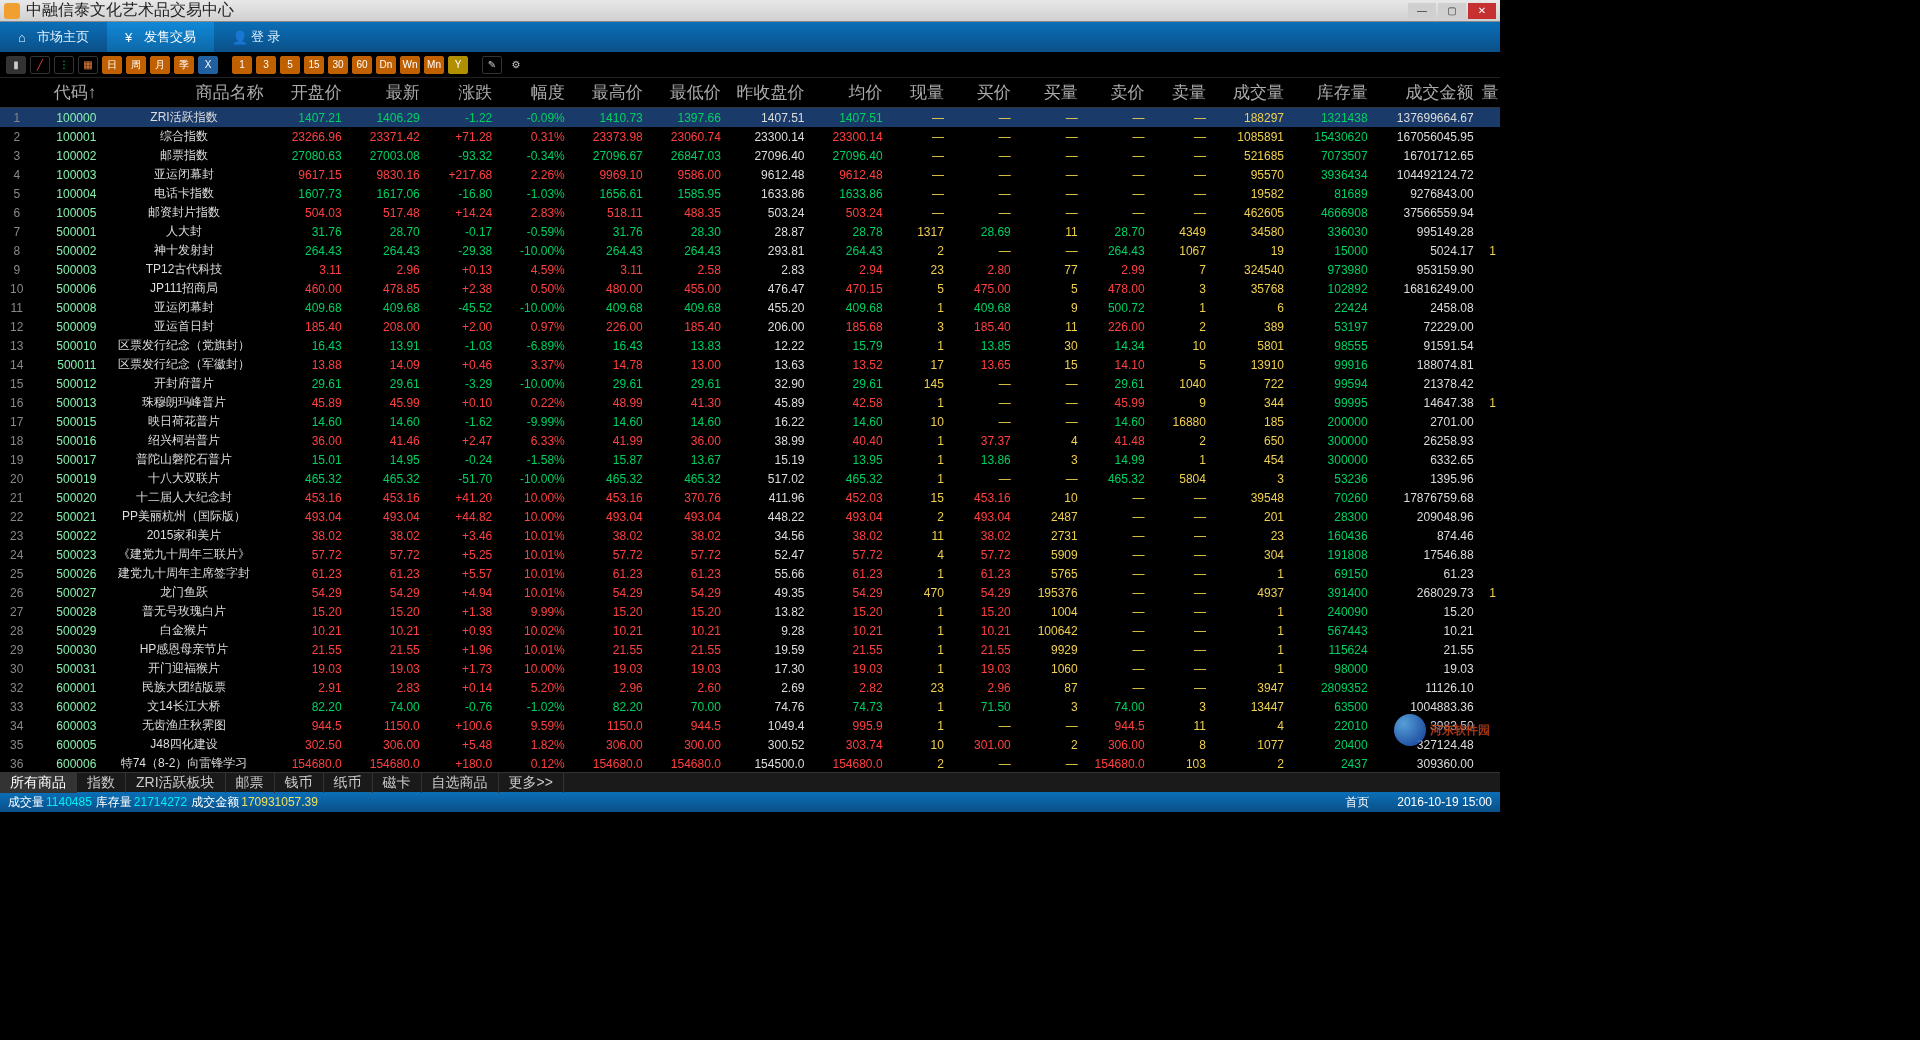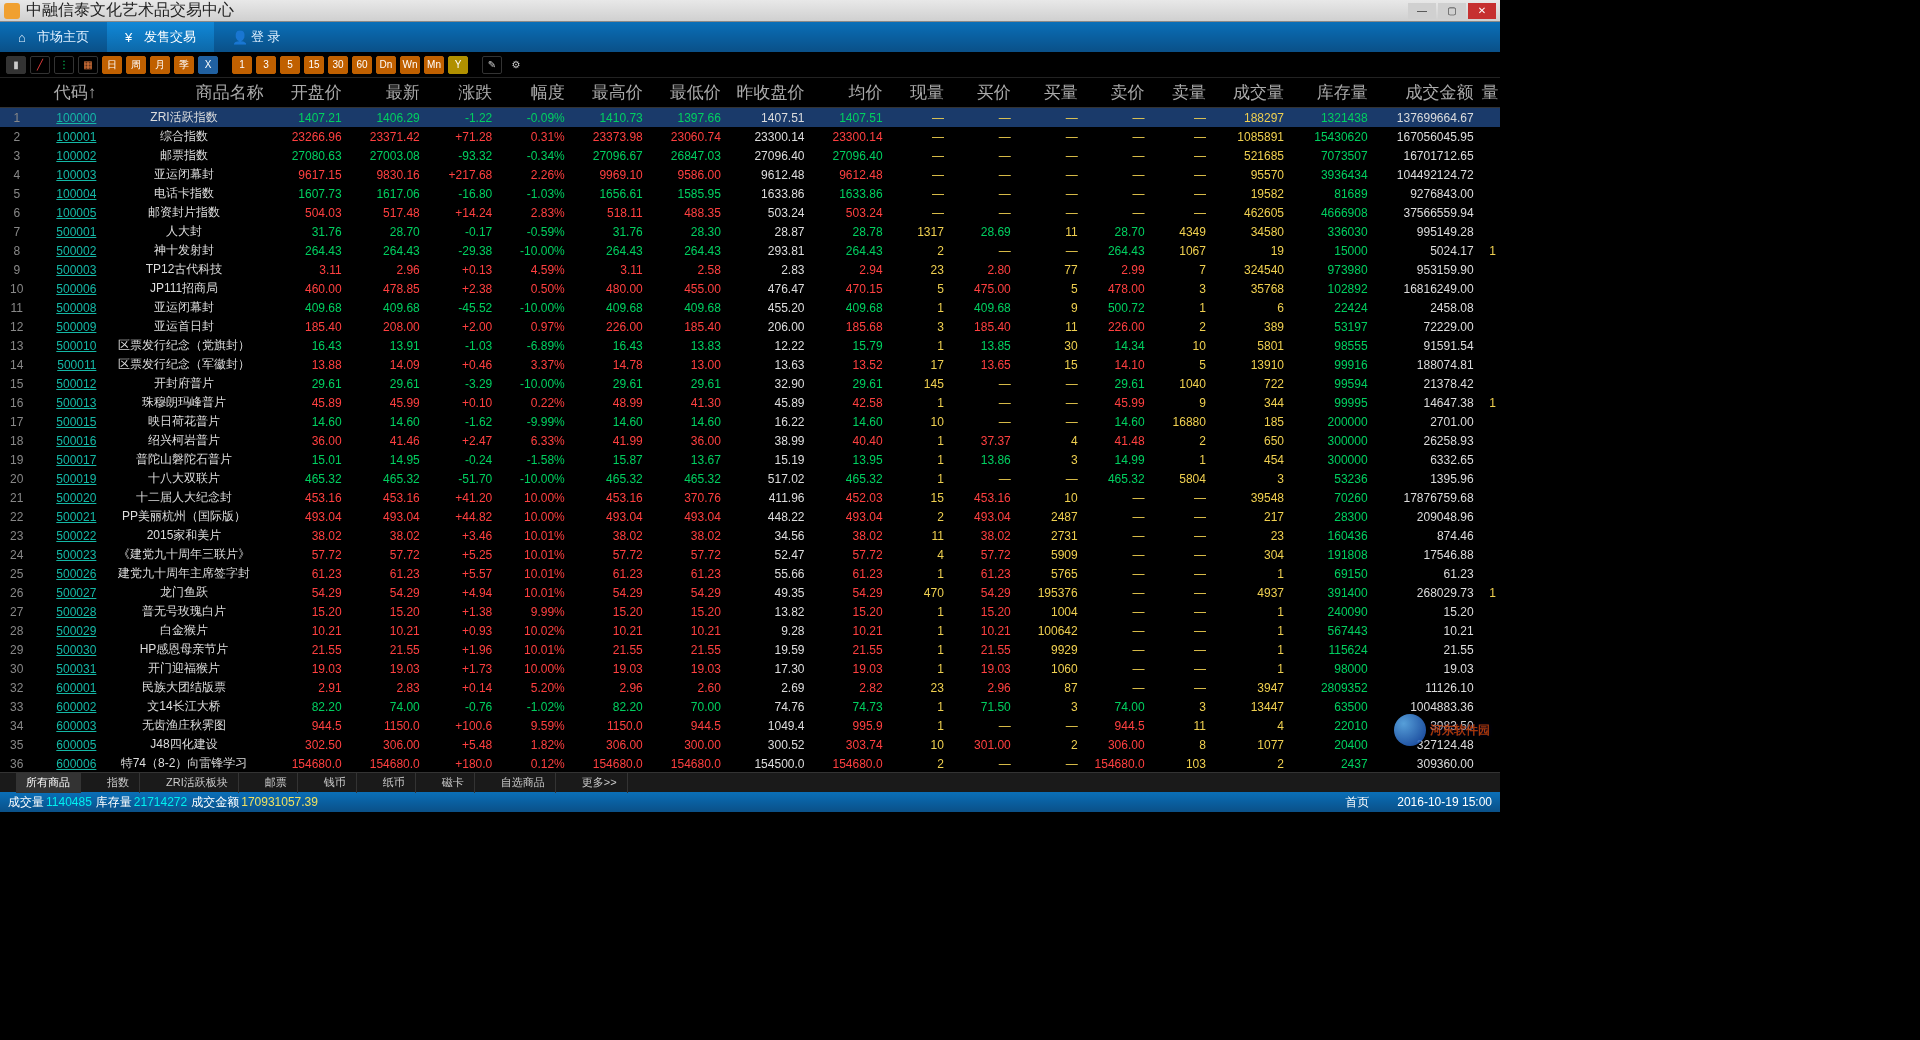--- a/index.html
+++ b/index.html
@@ -23,28 +23,28 @@
 .tb-btn.blue { background: #2060a0; color: #fff; border-color: #2060a0; }
 .tb-sep { width: 6px; }
 .table-wrap { height: 694px; overflow: hidden; background: #000; position: relative; }
 table { border-collapse: collapse; width: 100%; table-layout: fixed; }
 thead th { background: #000; color: #aaa; font-weight: normal; padding: 3px 4px; text-align: right; border-bottom: 1px solid #333; font-size: 17px; height: 20px; white-space: nowrap; }
 thead th:first-child { text-align: center; }
 thead th.name-col { text-align: right; }
 tbody td { padding: 1px 4px; text-align: right; font-size: 12px; height: 16.3px; white-space: nowrap; overflow: hidden; }
 tbody tr.selected { background: #1a3a6a; }
 tbody td.idx { color: #888; text-align: center; width: 30px; }
-tbody td.code { color: #14b8a6; text-decoration: underline; }
+tbody td.code { color: #86efac; }
 tbody td.name { color: #ddd; text-align: center; }
 .red { color: #ff4040; }
 .green { color: #00d060; }
 .yellow { color: #f0d050; }
 .white { color: #ddd; }
 .bottom-tabs { background: #1a1a1a; height: 20px; display: flex; align-items: center; border-top: 1px solid #333; }
-.bottom-tabs .tab { padding: 0 10px; height: 20px; display: flex; align-items: center; color: #ccc; cursor: pointer; font-size: 11px; border-right: 1px solid #333; margin-left: 16px; }
+.bottom-tabs .tab { padding: 0 10px; height: 20px; display: flex; align-items: center; color: #ccc; cursor: pointer; font-size: 14px; border-right: 1px solid #333; }
 .bottom-tabs .tab.active { background: #333; color: #fff; }
 .status-bar { background: linear-gradient(#0a6fb8, #0a5088); height: 20px; display: flex; align-items: center; padding: 0 8px; color: #fff; font-size: 12px; gap: 4px; }
 .status-bar .seg { display: flex; align-items: center; gap: 2px; }
 .status-bar .val-cyan { color: #00f0f0; }
 .status-bar .val-yellow { color: #f0e060; }
 .status-bar .spacer { flex: 1; }
 .watermark { position: absolute; right: 10px; bottom: 26px; opacity: 0.85; pointer-events: none; display: flex; align-items: center; gap: 4px; }
 .watermark .wm-icon { width: 32px; height: 32px; background: radial-gradient(circle at 30% 30%, #6bf, #14a); border-radius: 50%; }
 .watermark .wm-text { color: #c2410c; font-size: 12px; font-weight: bold; text-shadow: 0 0 4px #003; text-align: right; }
 </style>
@@ -621,21 +621,21 @@
           <td class="red">10.00%</td>
           <td class="red">493.04</td>
           <td class="red">493.04</td>
           <td class="white">448.22</td>
           <td class="red">493.04</td>
           <td class="yellow">2</td>
           <td class="red">493.04</td>
           <td class="yellow">2487</td>
           <td class="yellow">—</td>
           <td class="yellow">—</td>
-          <td class="yellow">217</td>
+          <td class="yellow">201</td>
           <td class="green">28300</td>
           <td class="white">209048.96</td>
           <td class="yellow"></td>
         </tr>
         <tr>
           <td class="idx">23</td>
           <td class="code white">500022</td>
           <td class="name">2015家和美片</td>
           <td class="red">38.02</td>
           <td class="red">38.02</td>

